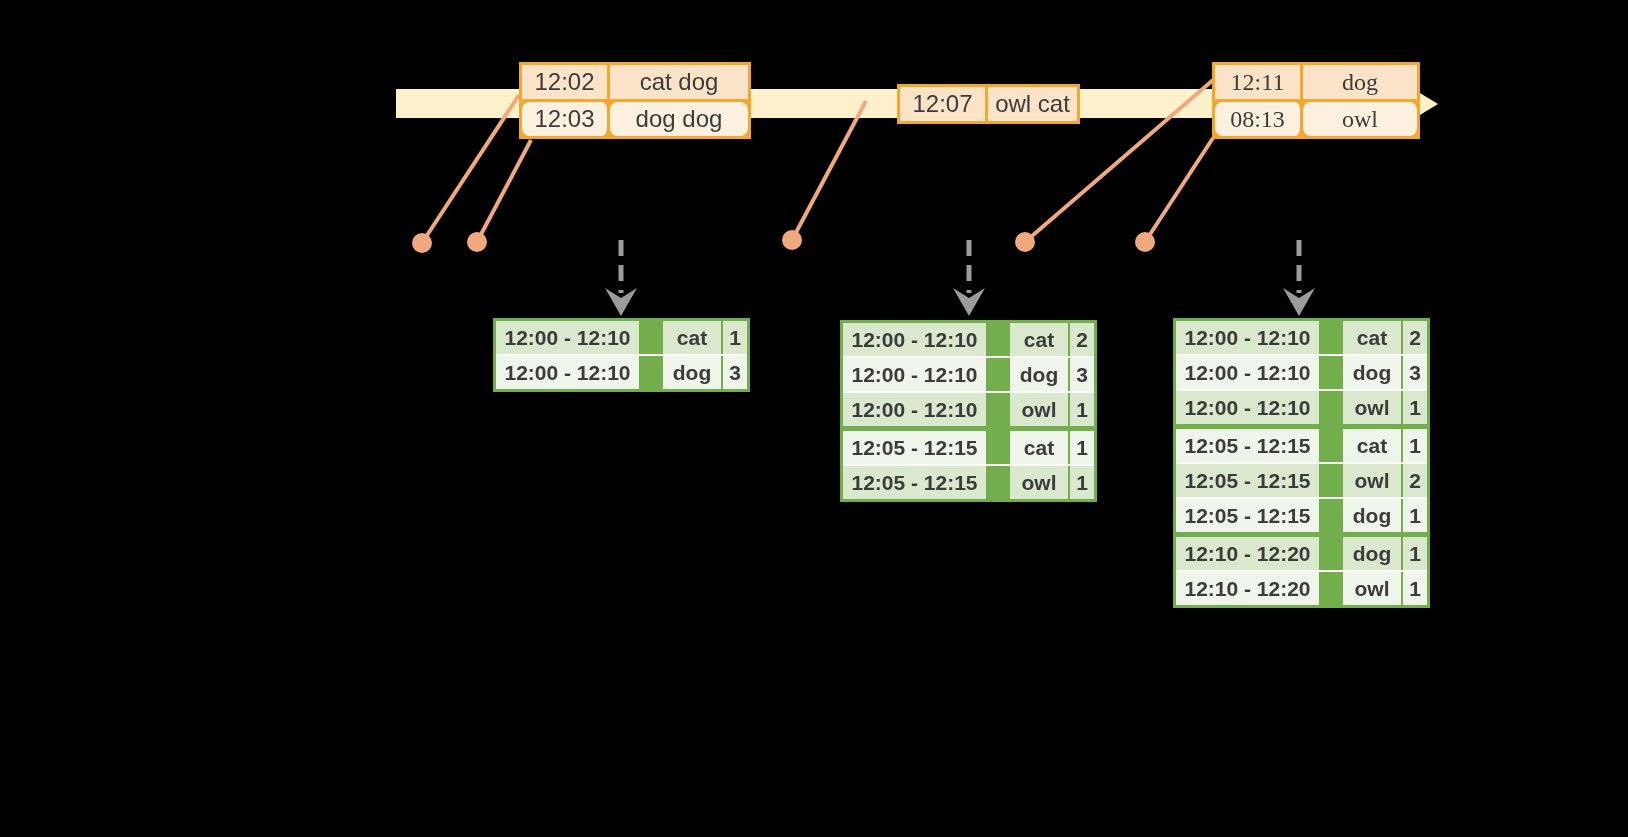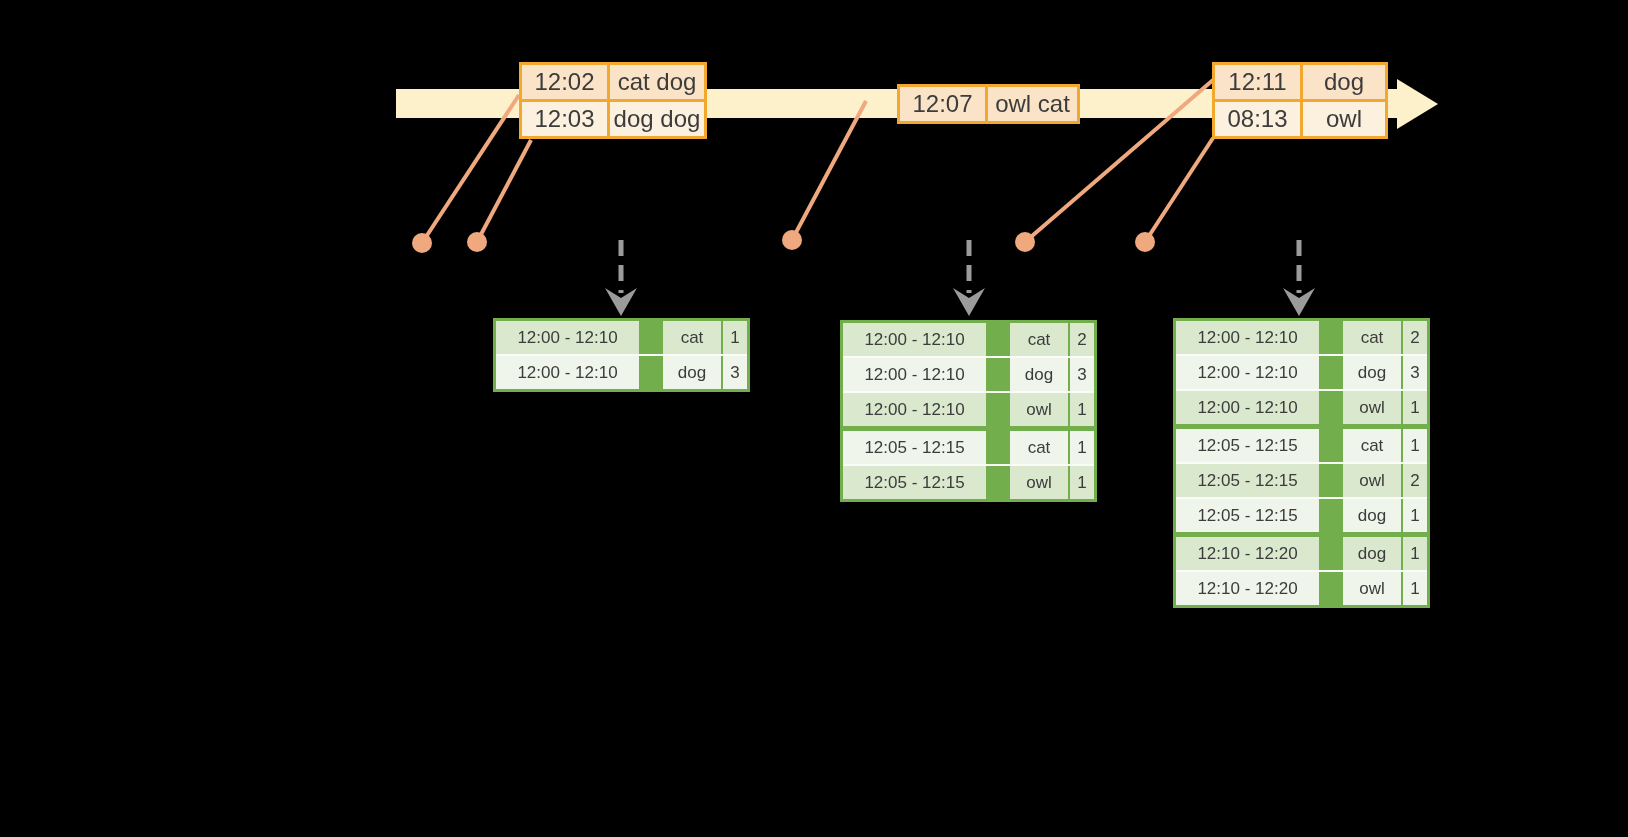--- a/index.html
+++ b/index.html
@@ -18,36 +18,36 @@
     border:3px solid var(--event-border);
     background:var(--event-border);
   }
   .ev-row{display:flex;height:34px;}
   .ev-row + .ev-row{border-top:3px solid var(--event-border);}
   .ev-cell{display:flex;align-items:center;justify-content:center;
     font-size:24px;line-height:1;box-sizing:border-box;}
   .ev-cell.time{width:88px;border-right:3px solid var(--event-border);}
   .ev-cell.words{flex:1;}
   .ev-row.dark  .ev-cell{background:var(--event-row-dark);}
-  .ev-row.light .ev-cell{background:var(--event-row-light);}
-  #ev1{left:519px;top:62px;width:188px;}
+  .ev-row.light .ev-cell{background:var(--event-row-light);border-radius:8px;}
+  #ev1{left:519px;top:62px;width:232px;}
   #ev2{left:897px;top:84px;width:183px;}
-  #ev3{left:1212px;top:62px;width:176px;}
+  #ev3{left:1212px;top:62px;width:208px;font-family:Liberation Serif, serif;}
 
   
   .res-table{
     position:absolute;box-sizing:border-box;width:257px;
     border:3px solid var(--result-border);
     background:var(--result-border);
   }
   .res-row{display:flex;height:33px;}
   .res-row + .res-row{border-top:2px solid #fafcf7;}
   .res-row.group-start{border-top:5px solid var(--result-border);}
   .res-cell{display:flex;align-items:center;justify-content:center;
-    font-size:17px;line-height:1;box-sizing:border-box;}
+    font-size:21px;line-height:1;box-sizing:border-box;font-weight:bold;}
   .res-cell.window{width:145px;border-right:2px solid var(--result-border);}
   .res-cell.word{width:60px;border-right:2px solid var(--result-border);margin-left:22px;}
   .res-cell.count{flex:1;}
   .res-row.dark  .res-cell{background:var(--result-row-dark);}
   .res-row.light .res-cell{background:var(--result-row-light);}
   #res1{left:493px;top:318px;}
   #res2{left:840px;top:320px;}
   #res3{left:1173px;top:318px;}
 </style>
 </head>

